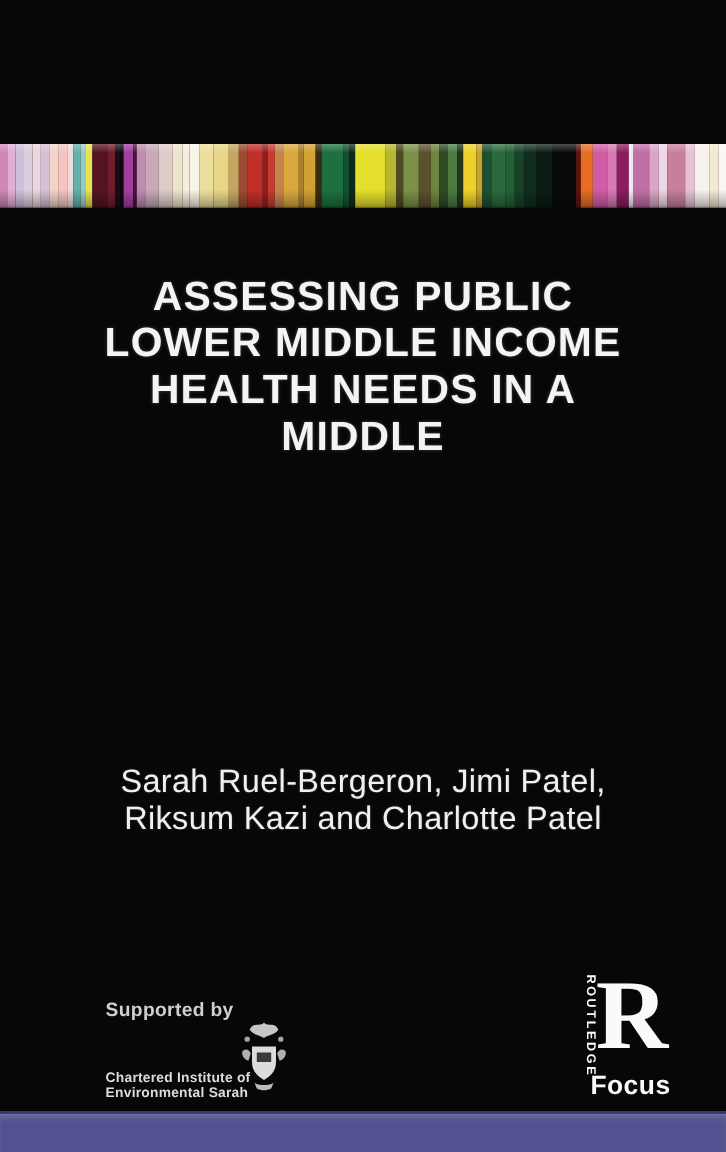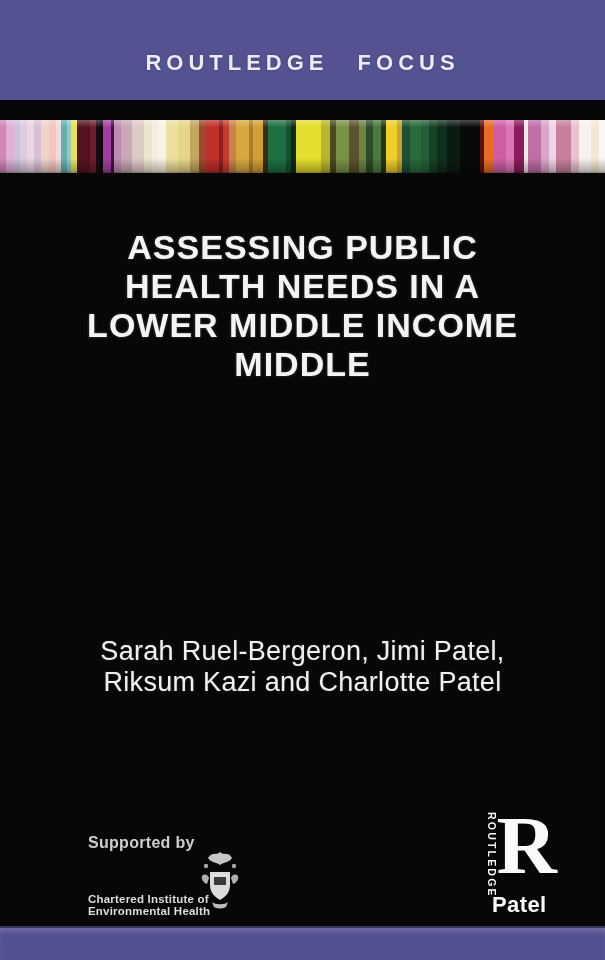--- a/index.html
+++ b/index.html
@@ -106,23 +106,20 @@
     background:var(--bottom-purple,#545190);
     border-top:2px solid #383662;
     box-shadow:inset 0 5px 6px -3px rgba(255,255,255,.22);
   }
 </style>
 </head>
 <body>
 
 <div class="cover">
 
-  <div class="top-band">
-    <div class="imprint-line">ROUTLEDGE FOCUS</div>
-  </div>
 
   <div class="stripes">
       <div style="width: 6px; background: rgb(207, 135, 184);"></div>
       <div style="width: 7px; background: rgb(227, 174, 212);"></div>
       <div style="width: 7px; background: rgb(206, 191, 218);"></div>
       <div style="width: 7px; background: rgb(217, 206, 221);"></div>
       <div style="width: 7px; background: rgb(236, 212, 224);"></div>
       <div style="width: 7px; background: rgb(213, 192, 212);"></div>
       <div style="width: 8px; background: rgb(242, 211, 202);"></div>
       <div style="width: 7px; background: rgb(243, 197, 189);"></div>
@@ -186,53 +183,53 @@
       <div style="width: 7px; background: rgb(238, 215, 228);"></div>
       <div style="width: 15px; background: rgb(200, 127, 158);"></div>
       <div style="width: 8px; background: rgb(231, 195, 210);"></div>
       <div style="width: 12px; background: rgb(246, 242, 238);"></div>
       <div style="width: 8px; background: rgb(242, 233, 210);"></div>
       <div style="width: 6px; background: rgb(250, 247, 242);"></div>
     </div>
 
   <div class="title">
     <div>ASSESSING PUBLIC</div>
+    <div>LOWER MIDDLE INCOME</div>
     <div>HEALTH NEEDS IN A</div>
-    <div>LOWER MIDDLE INCOME</div>
     <div>MIDDLE</div>
   </div>
 
   <div class="authors">
     <div>Sarah Ruel-Bergeron, Jimi Patel,</div>
     <div>Riksum Kazi and Charlotte Patel</div>
   </div>
 
   <div class="supported">
     <div class="supported-by">Supported by</div>
     <div class="cieh-name">
       <div>Chartered Institute of</div>
-      <div>Environmental Health</div>
+      <div>Environmental Sarah</div>
     </div>
     <svg class="crest" viewBox="0 0 44 60" xmlns="http://www.w3.org/2000/svg">
       <g fill="#e8e8e8">
         <path d="M10 8 c4 -7 9 -2 12 -6 c3 4 9 -1 12 6 c-3 5 -8 4 -12 7 c-4 -3 -9 -2 -12 -7 z" opacity=".85"></path>
         <circle cx="8" cy="16" r="2.2" opacity=".7"></circle>
         <circle cx="36" cy="16" r="2.2" opacity=".7"></circle>
         <path d="M4 26 c3 -3 6 -1 7 2 l-2 6 c-3 -1 -6 -4 -5 -8 z" opacity=".75"></path>
         <path d="M40 26 c-3 -3 -6 -1 -7 2 l2 6 c3 -1 6 -4 5 -8 z" opacity=".75"></path>
         <path d="M12 22 h20 v13 c0 8 -5 12 -10 15 c-5 -3 -10 -7 -10 -15 z" opacity=".95"></path>
         <path d="M16 27 h12 v8 h-12 z" fill="#111" opacity=".8"></path>
         <path d="M14 52 c3 3 13 3 16 0 l-2 5 c-4 2 -8 2 -12 0 z" opacity=".8"></path>
       </g>
     </svg>
   </div>
 
   <div class="publisher">
     <div class="r-wrap">
       <span class="vert">ROUTLEDGE</span>
       <span class="big-r">R</span>
     </div>
-    <div class="focus">Patel</div>
+    <div class="focus">Focus</div>
   </div>
 
   <div class="bottom-band"></div>
 
 </div>
 
 </body></html>

